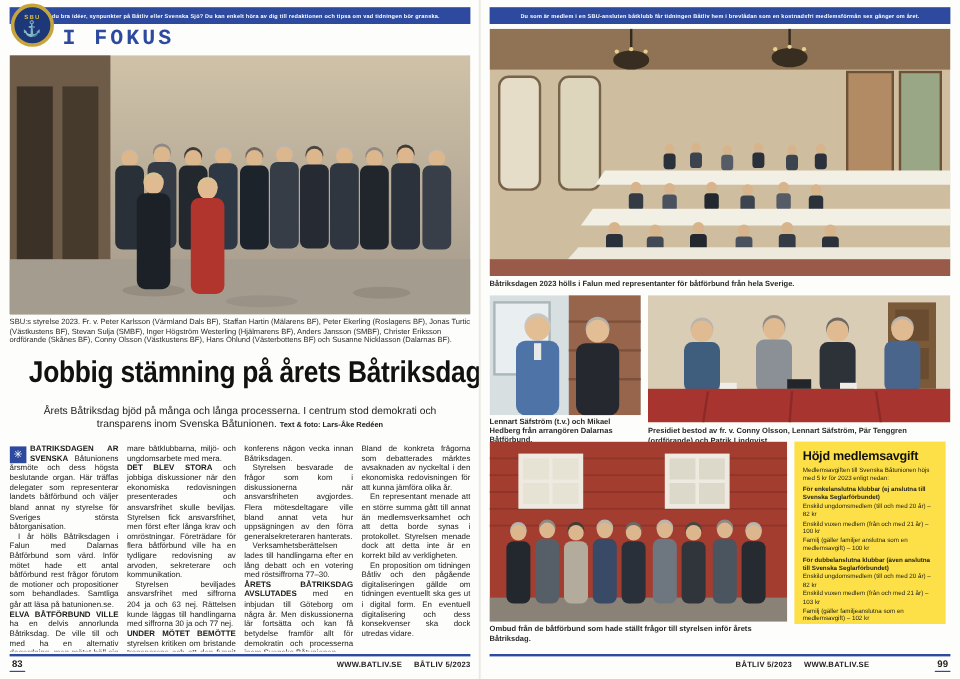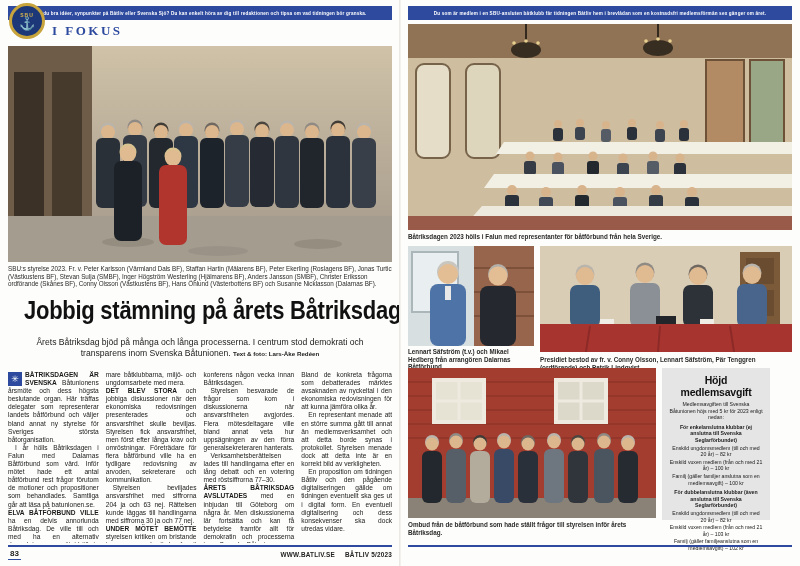--- a/index.html
+++ b/index.html
@@ -12,22 +12,22 @@
   .topbar{position:absolute;left:8px;top:6px;width:384px;height:14px;background:#2d4a9e;
           display:flex;align-items:center;justify-content:center;}
   .topbar span{color:#fff;font-weight:bold;font-size:4.6px;letter-spacing:.2px;white-space:nowrap;overflow:hidden;}
 
   .logo{position:absolute;left:9px;top:3px;width:36px;height:36px;border-radius:50%;
         background:#1d3878;border:3px solid #c8a43c;box-sizing:border-box;z-index:5;
         display:flex;flex-direction:column;align-items:center;justify-content:center;line-height:1;}
   .logo .sbu{color:#d9b54a;font-size:5px;font-weight:bold;letter-spacing:1px;}
   .logo .anch{color:#d9b54a;font-size:13px;margin-top:-1px;}
 
-  .fokus{position:absolute;left:52px;top:23px;color:#2d4a9e;font-family:Liberation Serif, serif;
-         font-weight:bold;font-size:13px;letter-spacing:2.5px;}
+  .fokus{position:absolute;left:52px;top:23px;color:#2d4a9e;font-family:Liberation Mono, monospace;
+         font-weight:bold;font-size:18px;letter-spacing:2.5px;}
 
   .photo{position:absolute;display:block;}
   .cap{position:absolute;font-size:6.3px;line-height:7.6px;color:#2a2a2a;font-weight:bold;text-align:left;}
 
   .headline{position:absolute;left:0px;top:296px;width:400px;margin:0;text-align:center;
             font-size:25px;font-weight:bold;letter-spacing:-.3px;white-space:nowrap;
             transform:scaleX(.88);transform-origin:50% 0;}
   .standfirst{position:absolute;left:30px;top:337px;width:340px;text-align:center;
               font-size:8.6px;line-height:11px;color:#1c1c1c;}
   .standfirst .byline{font-size:6.2px;font-weight:bold;}
@@ -41,22 +41,22 @@
         text-align:center;margin:1px 3px 0 0;}
 
   .rule{position:absolute;left:8px;top:545px;width:384px;height:1.6px;background:#2d4a9e;}
   .footer{position:absolute;left:8px;top:549px;width:384px;height:12px;font-size:6.4px;font-weight:bold;color:#222;}
   .pn{position:absolute;top:0;font-size:8px;border-bottom:1.6px solid #2d4a9e;padding:0 2px 1px 2px;}
   .pn.l{left:0;} .pn.r{right:0;}
   .fcluster{position:absolute;top:2px;white-space:nowrap;letter-spacing:.2px;}
   .fcluster.right{right:0;} .fcluster.mid{left:205px;}
   .fcluster span{margin-left:8px;}
 
-  .sidebar{position:absolute;left:262px;top:368px;width:108px;height:152px;background:#e5e5e5;
-           box-sizing:border-box;padding:6px 7px;text-align:center;}
+  .sidebar{position:absolute;left:262px;top:368px;width:126px;height:152px;background:#fde047;
+           box-sizing:border-box;padding:6px 7px;}
   .sidebar h3{margin:0 0 3px 0;font-size:10.5px;letter-spacing:-.2px;}
   .sb-line{font-size:5.2px;line-height:6.6px;color:#1a1a1a;margin-bottom:1px;}
   .sb-line.hd{font-weight:bold;margin-top:3px;}
 </style>
 </head>
 <body>
 
 <div class="spread">
 
   <div class="page pl">
@@ -357,15 +357,22 @@
       <div class="sb-line">Enskild ungdomsmedlem (till och med 20 år) – 82 kr</div>
       <div class="sb-line">Enskild vuxen medlem (från och med 21 år) – 100 kr</div>
       <div class="sb-line">Familj (gäller familjer anslutna som en medlemsavgift) – 100 kr</div>
       <div class="sb-line hd">För dubbelanslutna klubbar (även anslutna till Svenska Seglarförbundet)</div>
       <div class="sb-line">Enskild ungdomsmedlem (till och med 20 år) – 82 kr</div>
       <div class="sb-line">Enskild vuxen medlem (från och med 21 år) – 103 kr</div>
       <div class="sb-line">Familj (gäller familjeanslutna som en medlemsavgift) – 102 kr</div>
     </div>
 
     <div class="rule"></div>
+    <div class="footer">
+      <span class="fcluster mid">
+        <span style="margin-left:0;">BÅTLIV 5/2023</span>
+        <span>WWW.BATLIV.SE</span>
+      </span>
+      <span class="pn r">99</span>
+    </div>
   </div>
 
 </div>
 
 </body></html>

